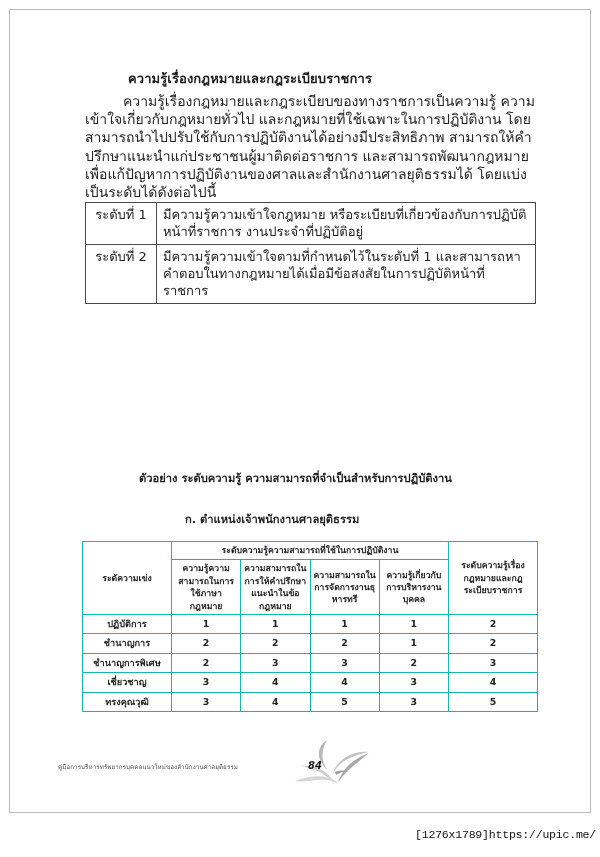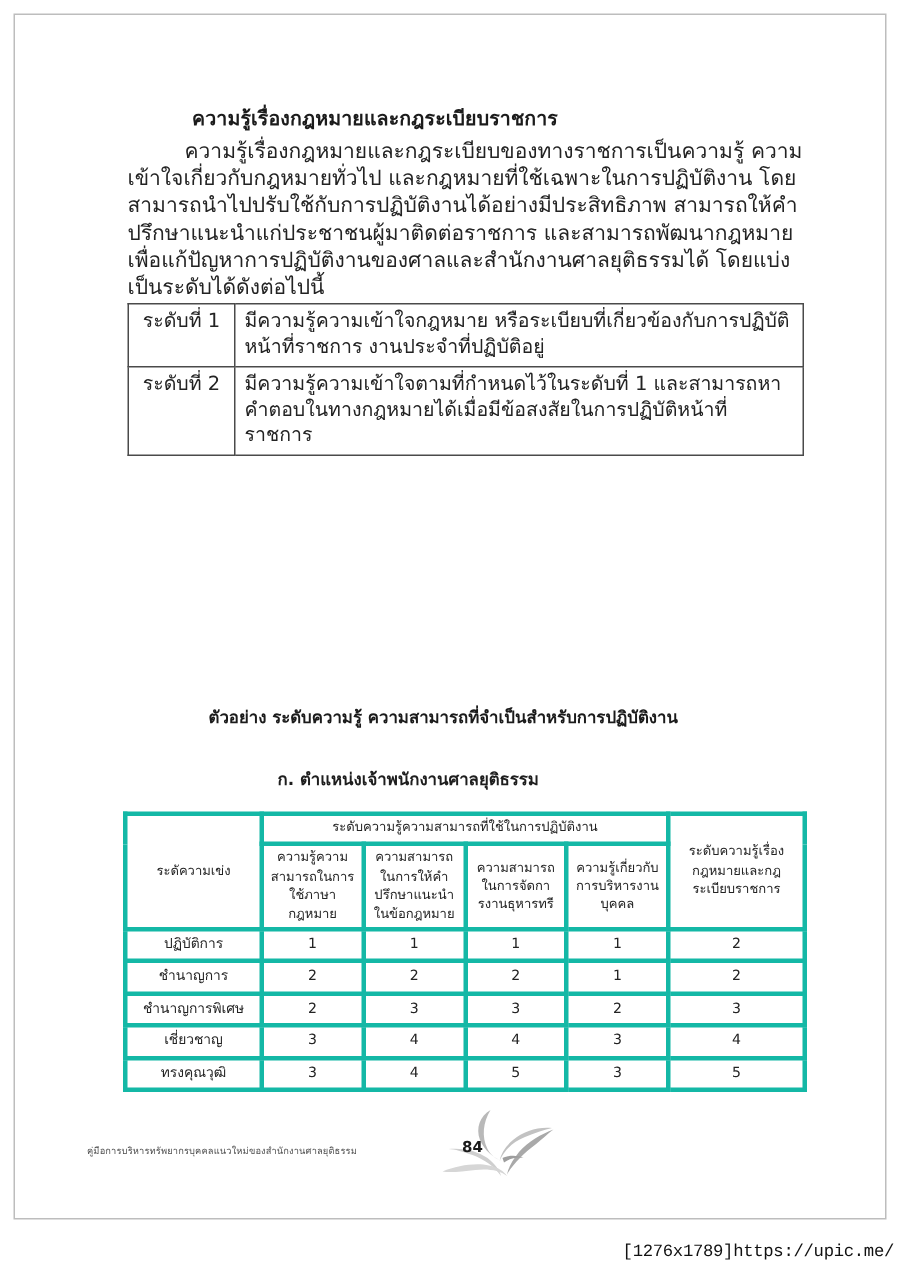--- a/index.html
+++ b/index.html
@@ -112,25 +112,25 @@
   #matrix-table {
     position: absolute;
     left: 72px;
     top: 531px;
     width: 456px;
     border-collapse: collapse;
     table-layout: fixed;
   }
   #matrix-table th,
   #matrix-table td {
-    border: 3px solid #14b8a6;
+    border: 1px solid #14b8a6;
     font-size: 8.7px;
     line-height: 12.4px;
     color: #232323;
-    font-weight: normal;
+    font-weight: bold;
     text-align: center;
     vertical-align: middle;
     padding: 1px 2px;
   }
   #matrix-table th.group-head {
     font-size: 8.7px;
     padding: 2px 2px 3px 2px;
   }
   #matrix-table th.col-pos {
     width: 84px;
@@ -172,20 +172,21 @@
   }
   #page-number {
     position: absolute;
     left: 290px;
     top: 750px;
     width: 30px;
     text-align: center;
     font-size: 10px;
     font-weight: bold;
     color: #1a1a1a;
+    font-style: italic;
   }
 
   
   #watermark-bar {
     position: absolute;
     left: 0;
     top: 826px;
     width: 600px;
     height: 21px;
     background: #ffffff;

